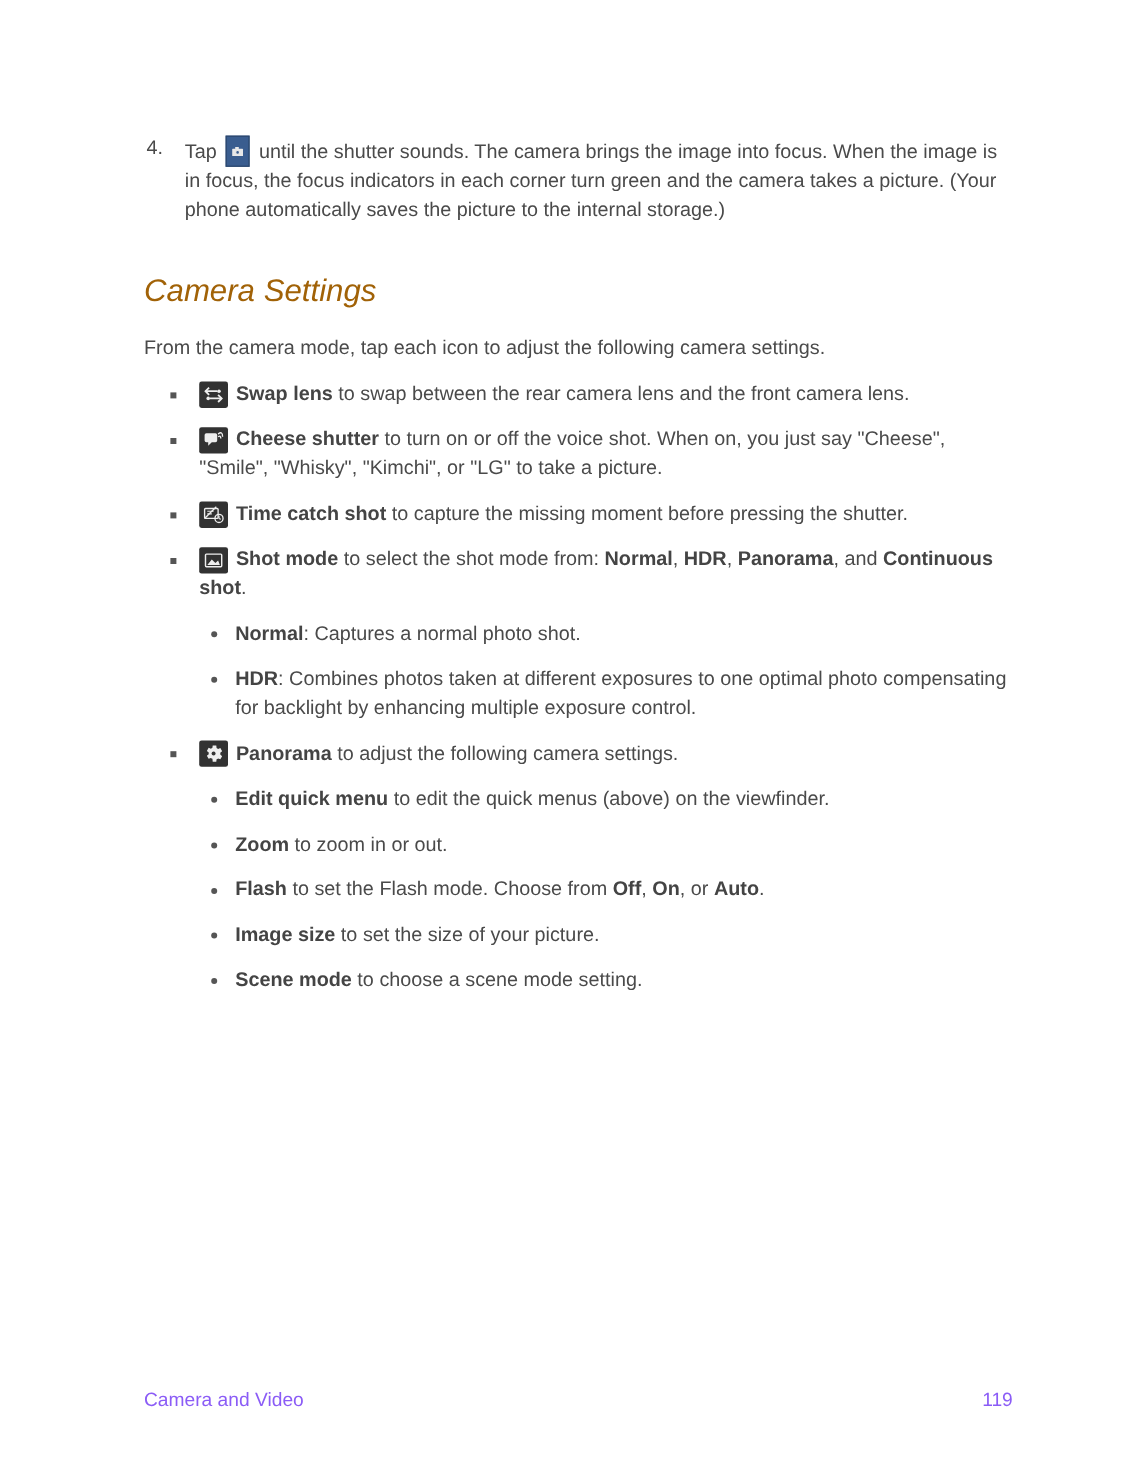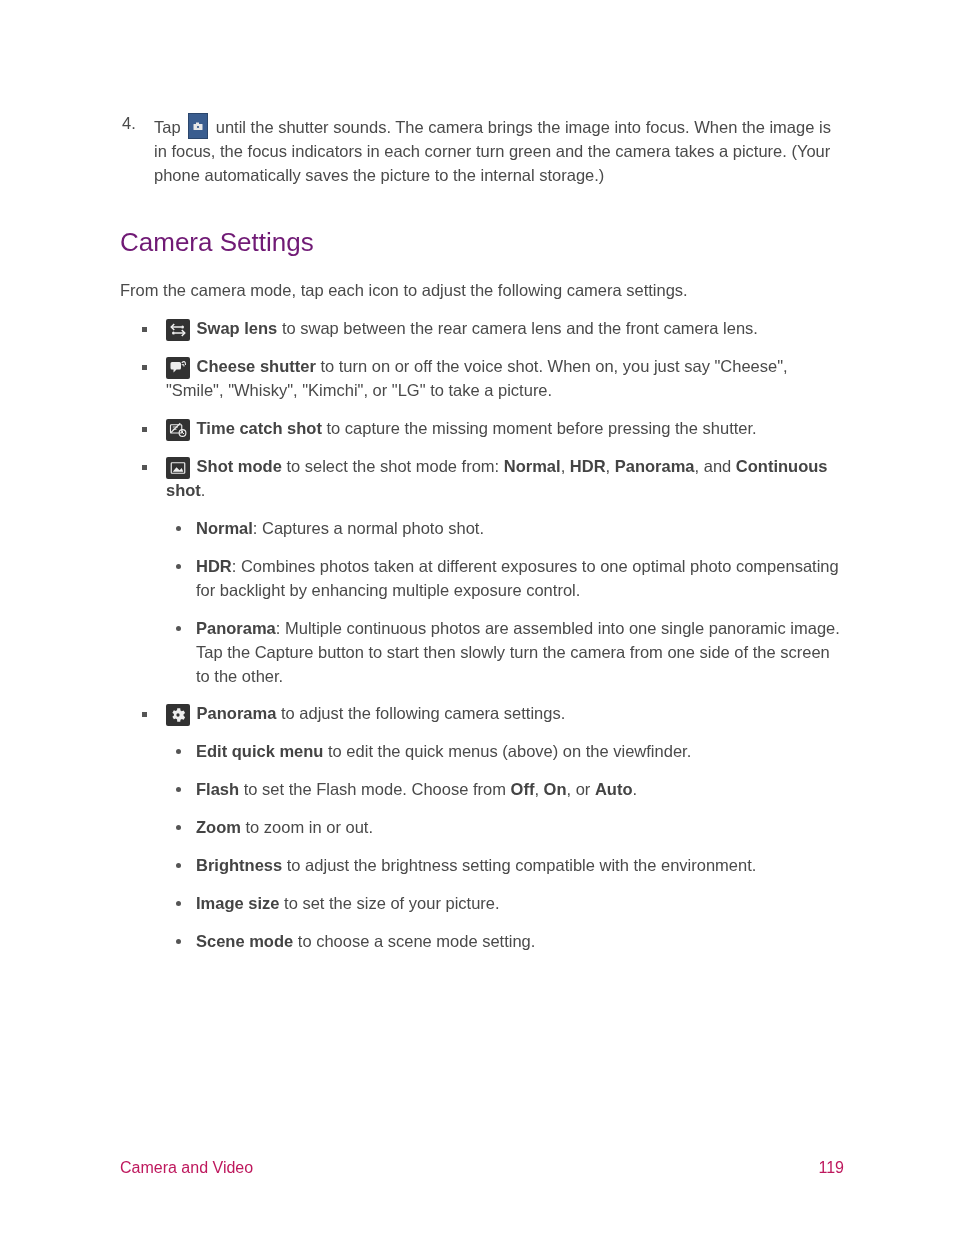--- a/index.html
+++ b/index.html
@@ -14,21 +14,22 @@
   }
   .page {
     position: relative;
     width: 954px;
     height: 1235px;
     box-sizing: border-box;
     padding: 110px 110px 0 120px;
   }
   h2.section-title {
     font-family: Arial, Helvetica, sans-serif;
-    color: #701a75;
+    font-style: italic;
+    color: #a16207;
     font-weight: 400;
     font-size: 26px;
     margin: 36px 0 18px 0;
   }
   .intro {
     margin: 14px 0 8px 0;
   }
   ol.numbered {
     list-style: none;
     padding: 0;
@@ -112,21 +113,21 @@
   .icon22 { width: 24px; height: 22px; }
   .icon22 svg { width: 18px; height: 18px; }
   .footer {
     position: absolute;
     left: 120px;
     right: 110px;
     bottom: 56px;
     display: flex;
     justify-content: space-between;
     font-size: 16px;
-    color: #be185d;
+    color: #8b5cf6;
   }
 </style>
 </head>
 <body>
 
 <div class="page">
 
   <ol class="numbered">
     <li>
       <span class="num">4.</span>
@@ -191,38 +192,36 @@
         <svg viewBox="0 0 24 24">
             <rect x="3" y="5" width="18" height="14" rx="1" fill="none" stroke="#eee" stroke-width="1.6"></rect>
             <path d="M5 17 L10 11 L14 15 L17 12 L19 17 Z" fill="#eee"></path>
           </svg>
       </span>
       <span class="bold">Shot mode</span><span> to select the shot mode from: </span><span class="bold">Normal</span><span>, </span><span class="bold">HDR</span><span>, </span><span class="bold">Panorama</span><span>, and </span><span class="bold">Continuous shot</span><span>.</span>
 
       <ul class="disc">
         <li><span class="bold">Normal</span><span>: Captures a normal photo shot.</span></li>
         <li><span class="bold">HDR</span><span>: Combines photos taken at different exposures to one optimal photo compensating for backlight by enhancing multiple exposure control.</span></li>
-        <li><span class="bold">Panorama</span><span>: Multiple continuous photos are assembled into one single panoramic image. Tap the Capture button to start then slowly turn the camera from one side of the screen to the other.</span></li>
       </ul>
     </li>
 
     <li>
       <span class="icon-box icon22">
         <svg viewBox="0 0 24 24" fill="#eee">
             <path d="M12 8.5 a3.5 3.5 0 1 0 0.001 0 Z M19.4 13 a7.5 7.5 0 0 0 .07-1 a7.5 7.5 0 0 0-.07-1 l2.1-1.6 -2-3.5 -2.5 1 a7.5 7.5 0 0 0-1.7-1 L15 3 h-4 l-.3 2.6 a7.5 7.5 0 0 0-1.7 1 l-2.5-1 -2 3.5 2.1 1.6 a7.5 7.5 0 0 0 0 2 l-2.1 1.6 2 3.5 2.5-1 a7.5 7.5 0 0 0 1.7 1 L11 21 h4 l.3-2.6 a7.5 7.5 0 0 0 1.7-1 l2.5 1 2-3.5 Z"></path>
             <circle cx="12" cy="12" r="2.2" fill="#323232"></circle>
           </svg>
       </span>
       <span class="bold">Panorama</span><span> to adjust the following camera settings.</span>
 
       <ul class="disc">
         <li><span class="bold">Edit quick menu</span><span> to edit the quick menus (above) on the viewfinder.</span></li>
+        <li><span class="bold">Zoom</span><span> to zoom in or out.</span></li>
         <li><span class="bold">Flash</span><span> to set the Flash mode. Choose from </span><span class="bold">Off</span><span>, </span><span class="bold">On</span><span>, or </span><span class="bold">Auto</span><span>.</span></li>
-        <li><span class="bold">Zoom</span><span> to zoom in or out.</span></li>
-        <li><span class="bold">Brightness</span><span> to adjust the brightness setting compatible with the environment.</span></li>
         <li><span class="bold">Image size</span><span> to set the size of your picture.</span></li>
         <li><span class="bold">Scene mode</span><span> to choose a scene mode setting.</span></li>
       </ul>
     </li>
 
   </ul>
 
   <div class="footer">
     <span>Camera and Video</span>
     <span>119</span>

